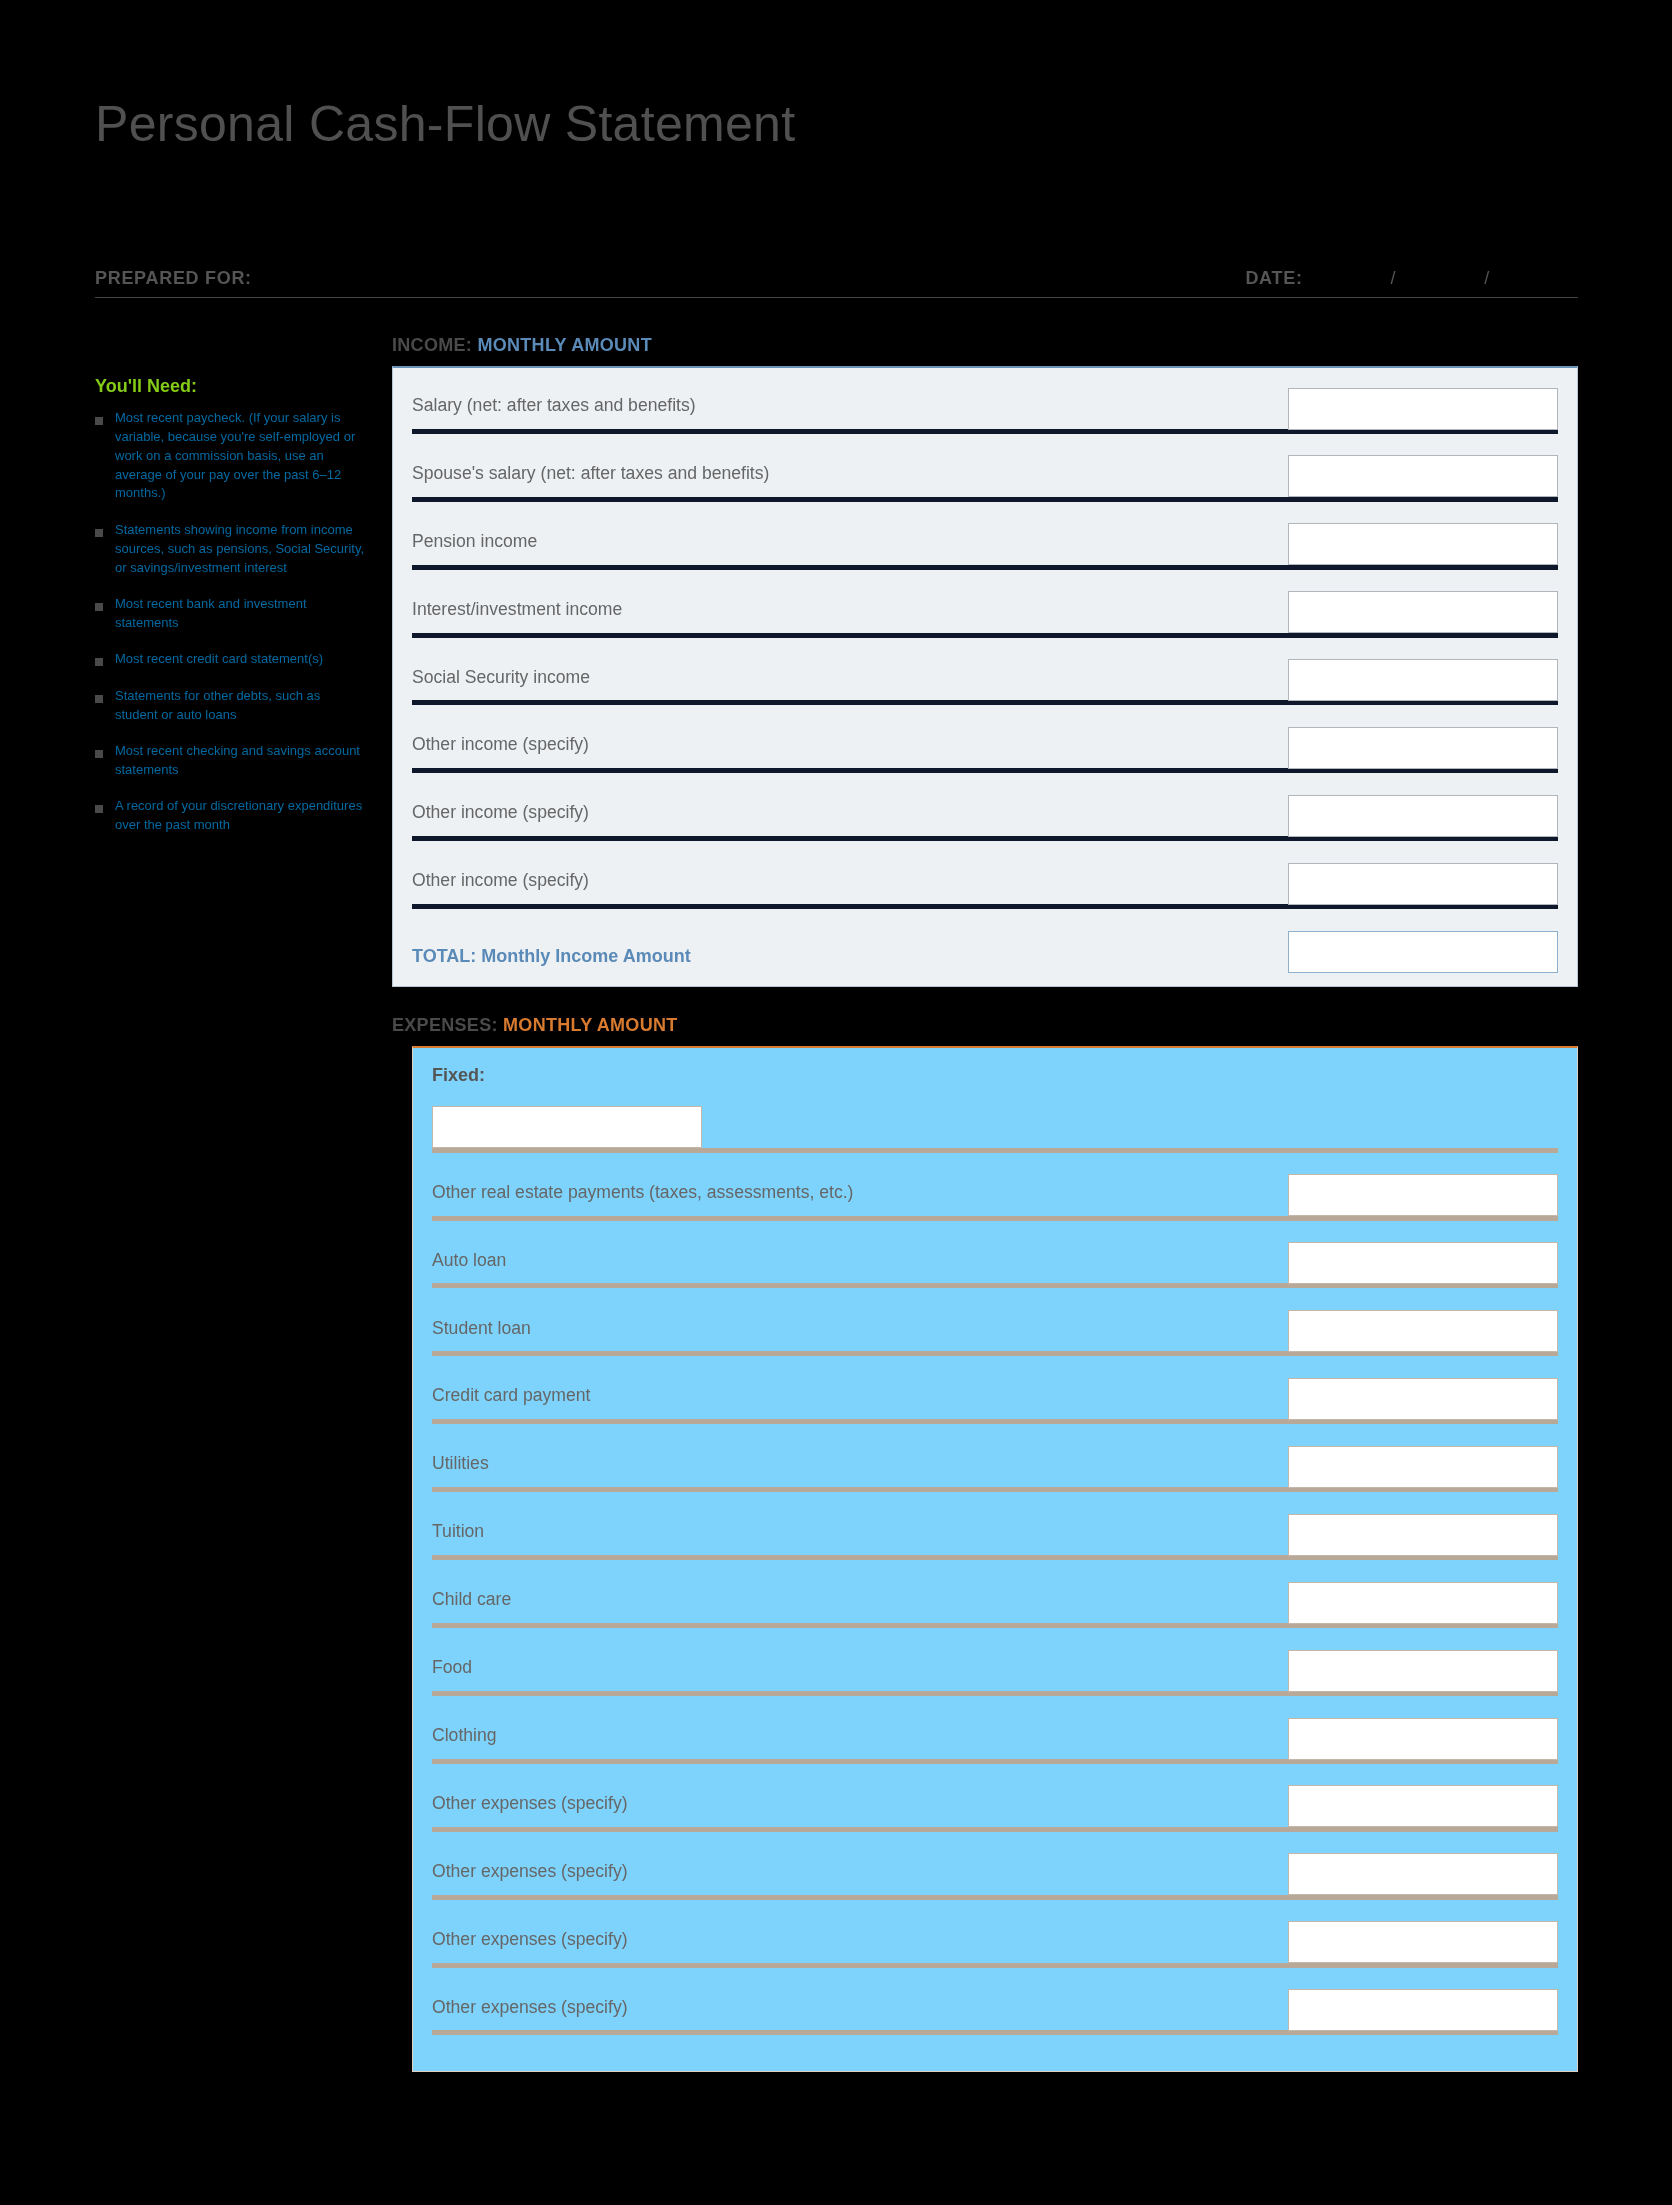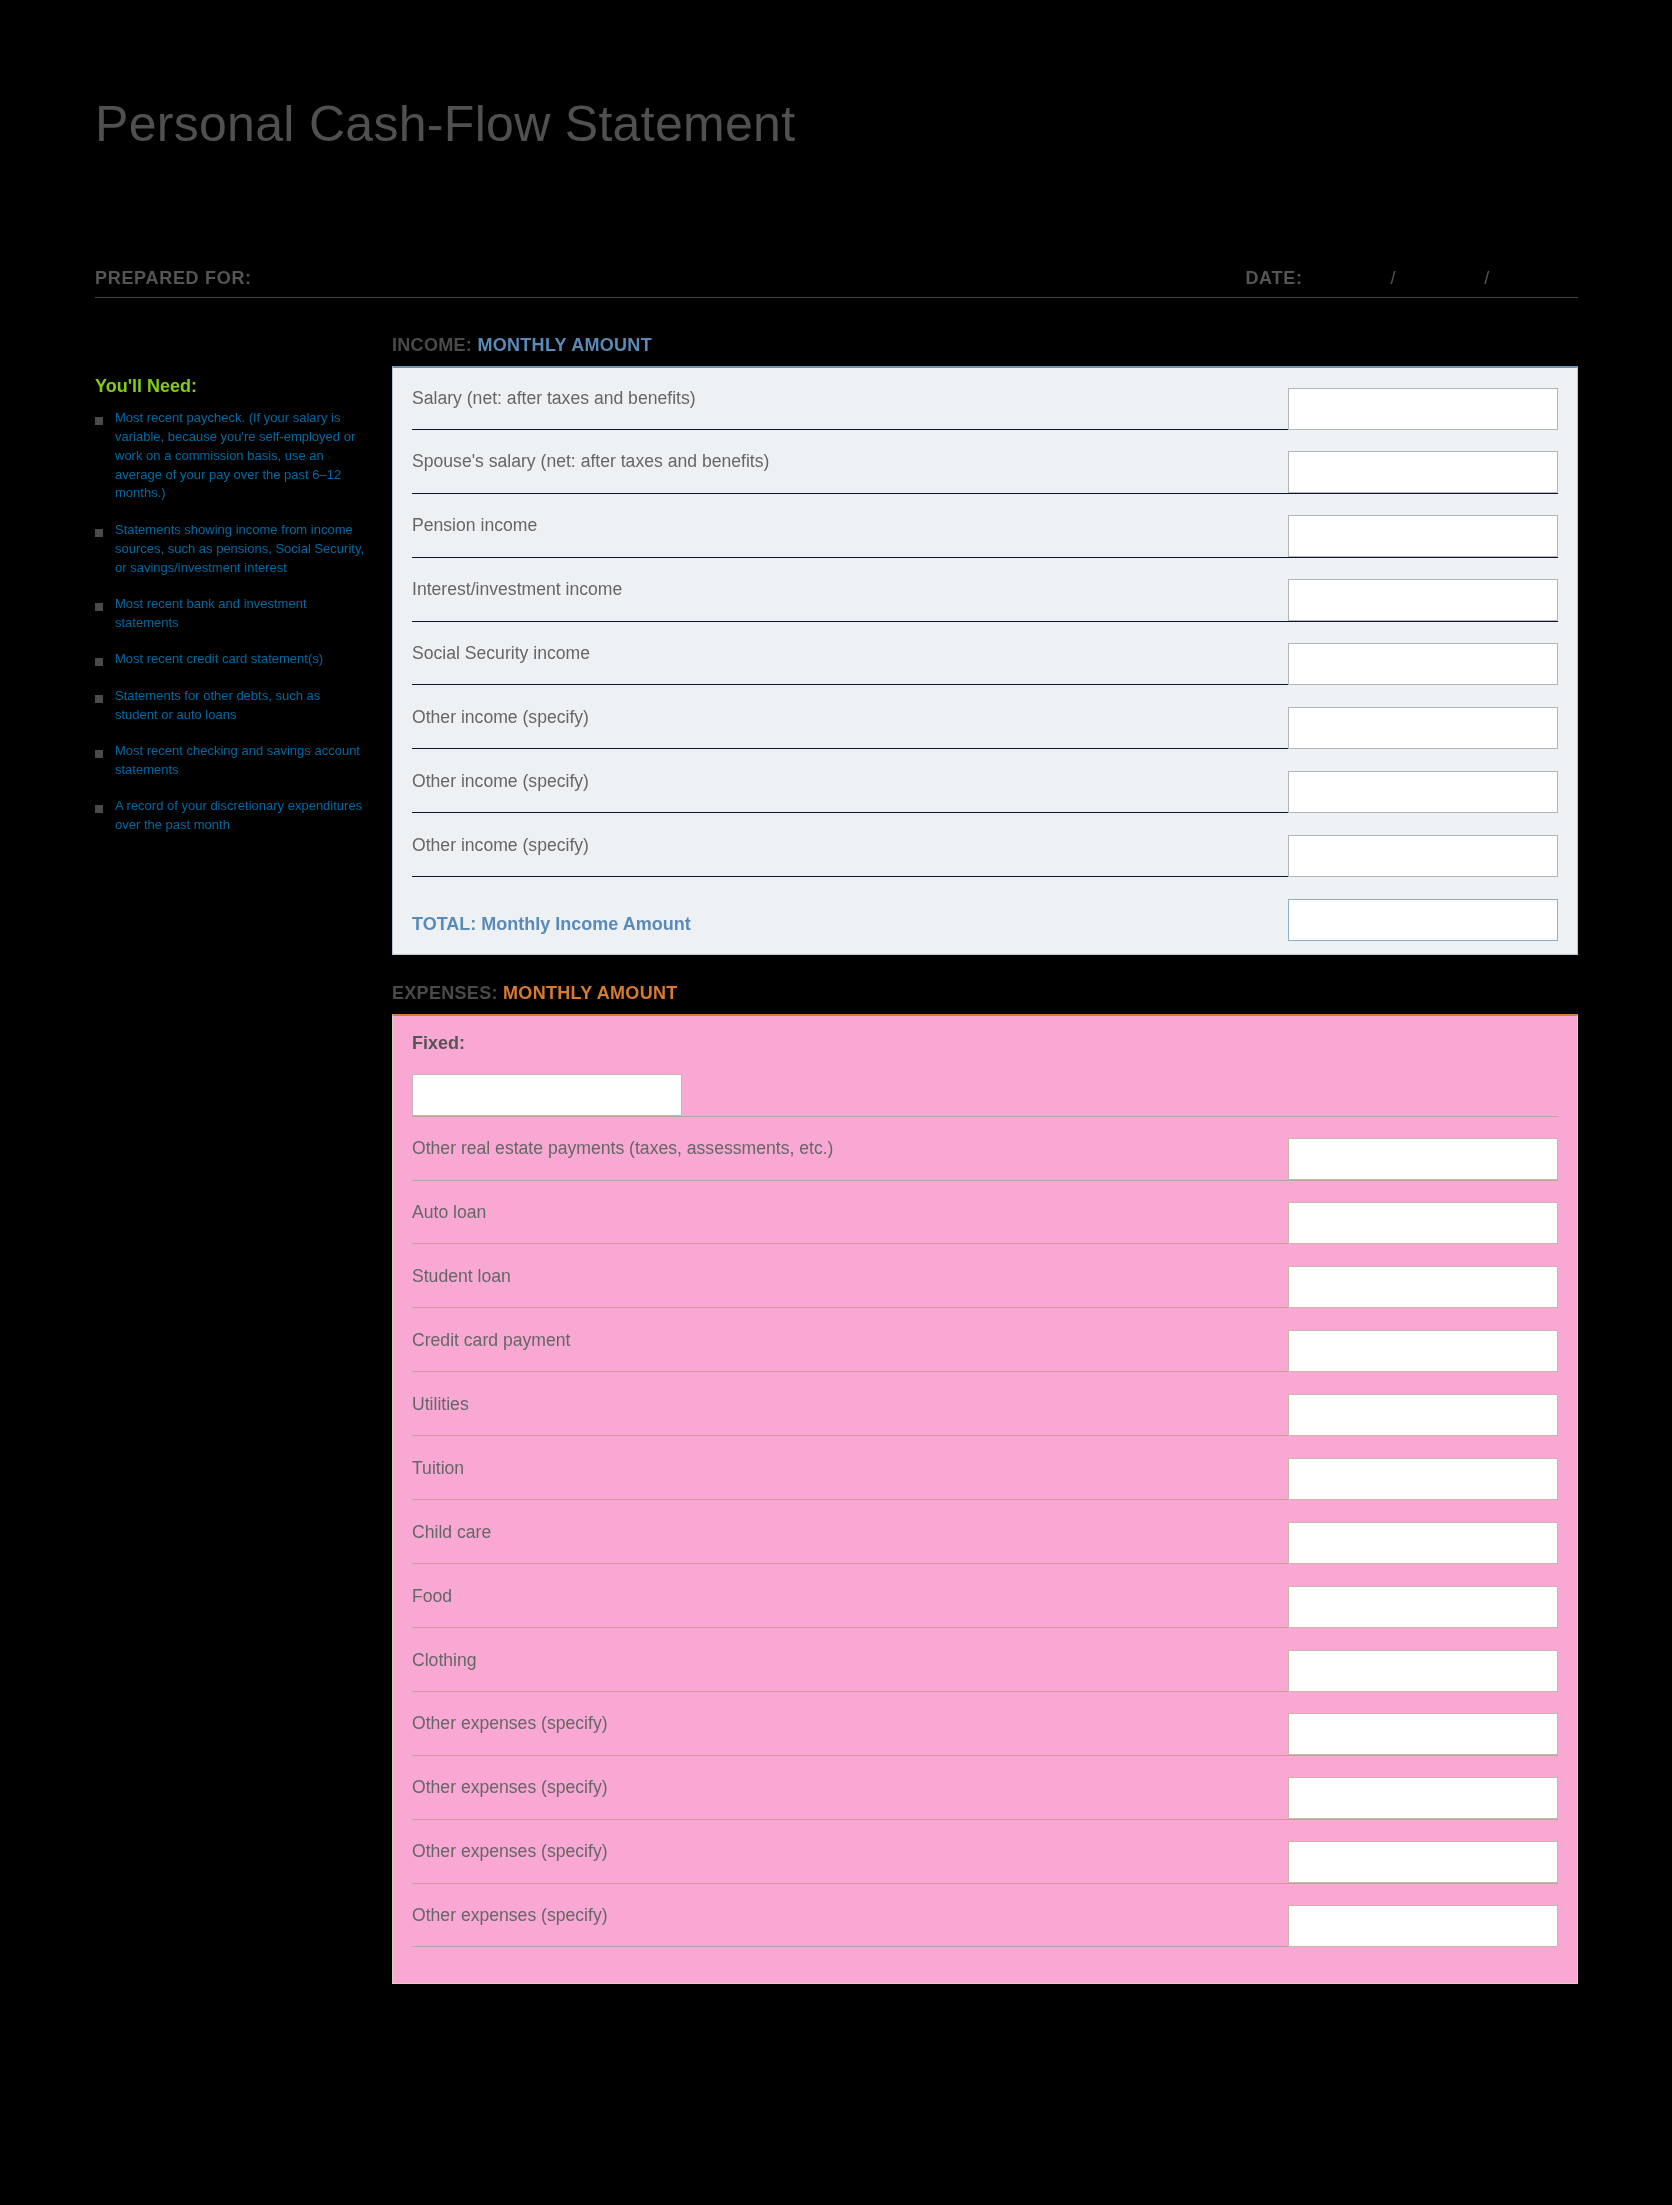--- a/index.html
+++ b/index.html
@@ -90,35 +90,36 @@
   .section-header .income-accent { color: #5a8ab8; }
   .section-header .expense-accent { color: #d97b2f; }
   .income-box {
     background: #eef1f4;
     border: 1.4px solid #b8c5d2;
     border-top: 2px solid #6a93b8;
     padding: 20px 19px 13.5px 19px;
     margin-bottom: 28px;
   }
   .expense-box {
-    background: #f9a8d4;
+    background: #7dd3fc;
     border: 1.4px solid #e0cfc0;
     border-top: 2px solid #d97b2f;
     padding: 17.6px 19px 13.5px 19px;
+    margin-left: 20px;
   }
   .sub-heading {
     font-size: 18px;
     font-weight: 700;
     color: #555;
     margin-bottom: 20px;
   }
   .row {
     display: flex;
-    align-items: flex-start;
-    border-bottom: 1px solid #0f172a;
+    align-items: center;
+    border-bottom: 5px solid #0f172a;
     margin-bottom: 21.6px;
     gap: 13.5px;
   }
   .expense-box .row { border-bottom-color: #b8a898; }
   .row-label {
     flex: 1;
     font-size: 17.6px;
     color: #666;
     padding-bottom: 5.4px;
   }

